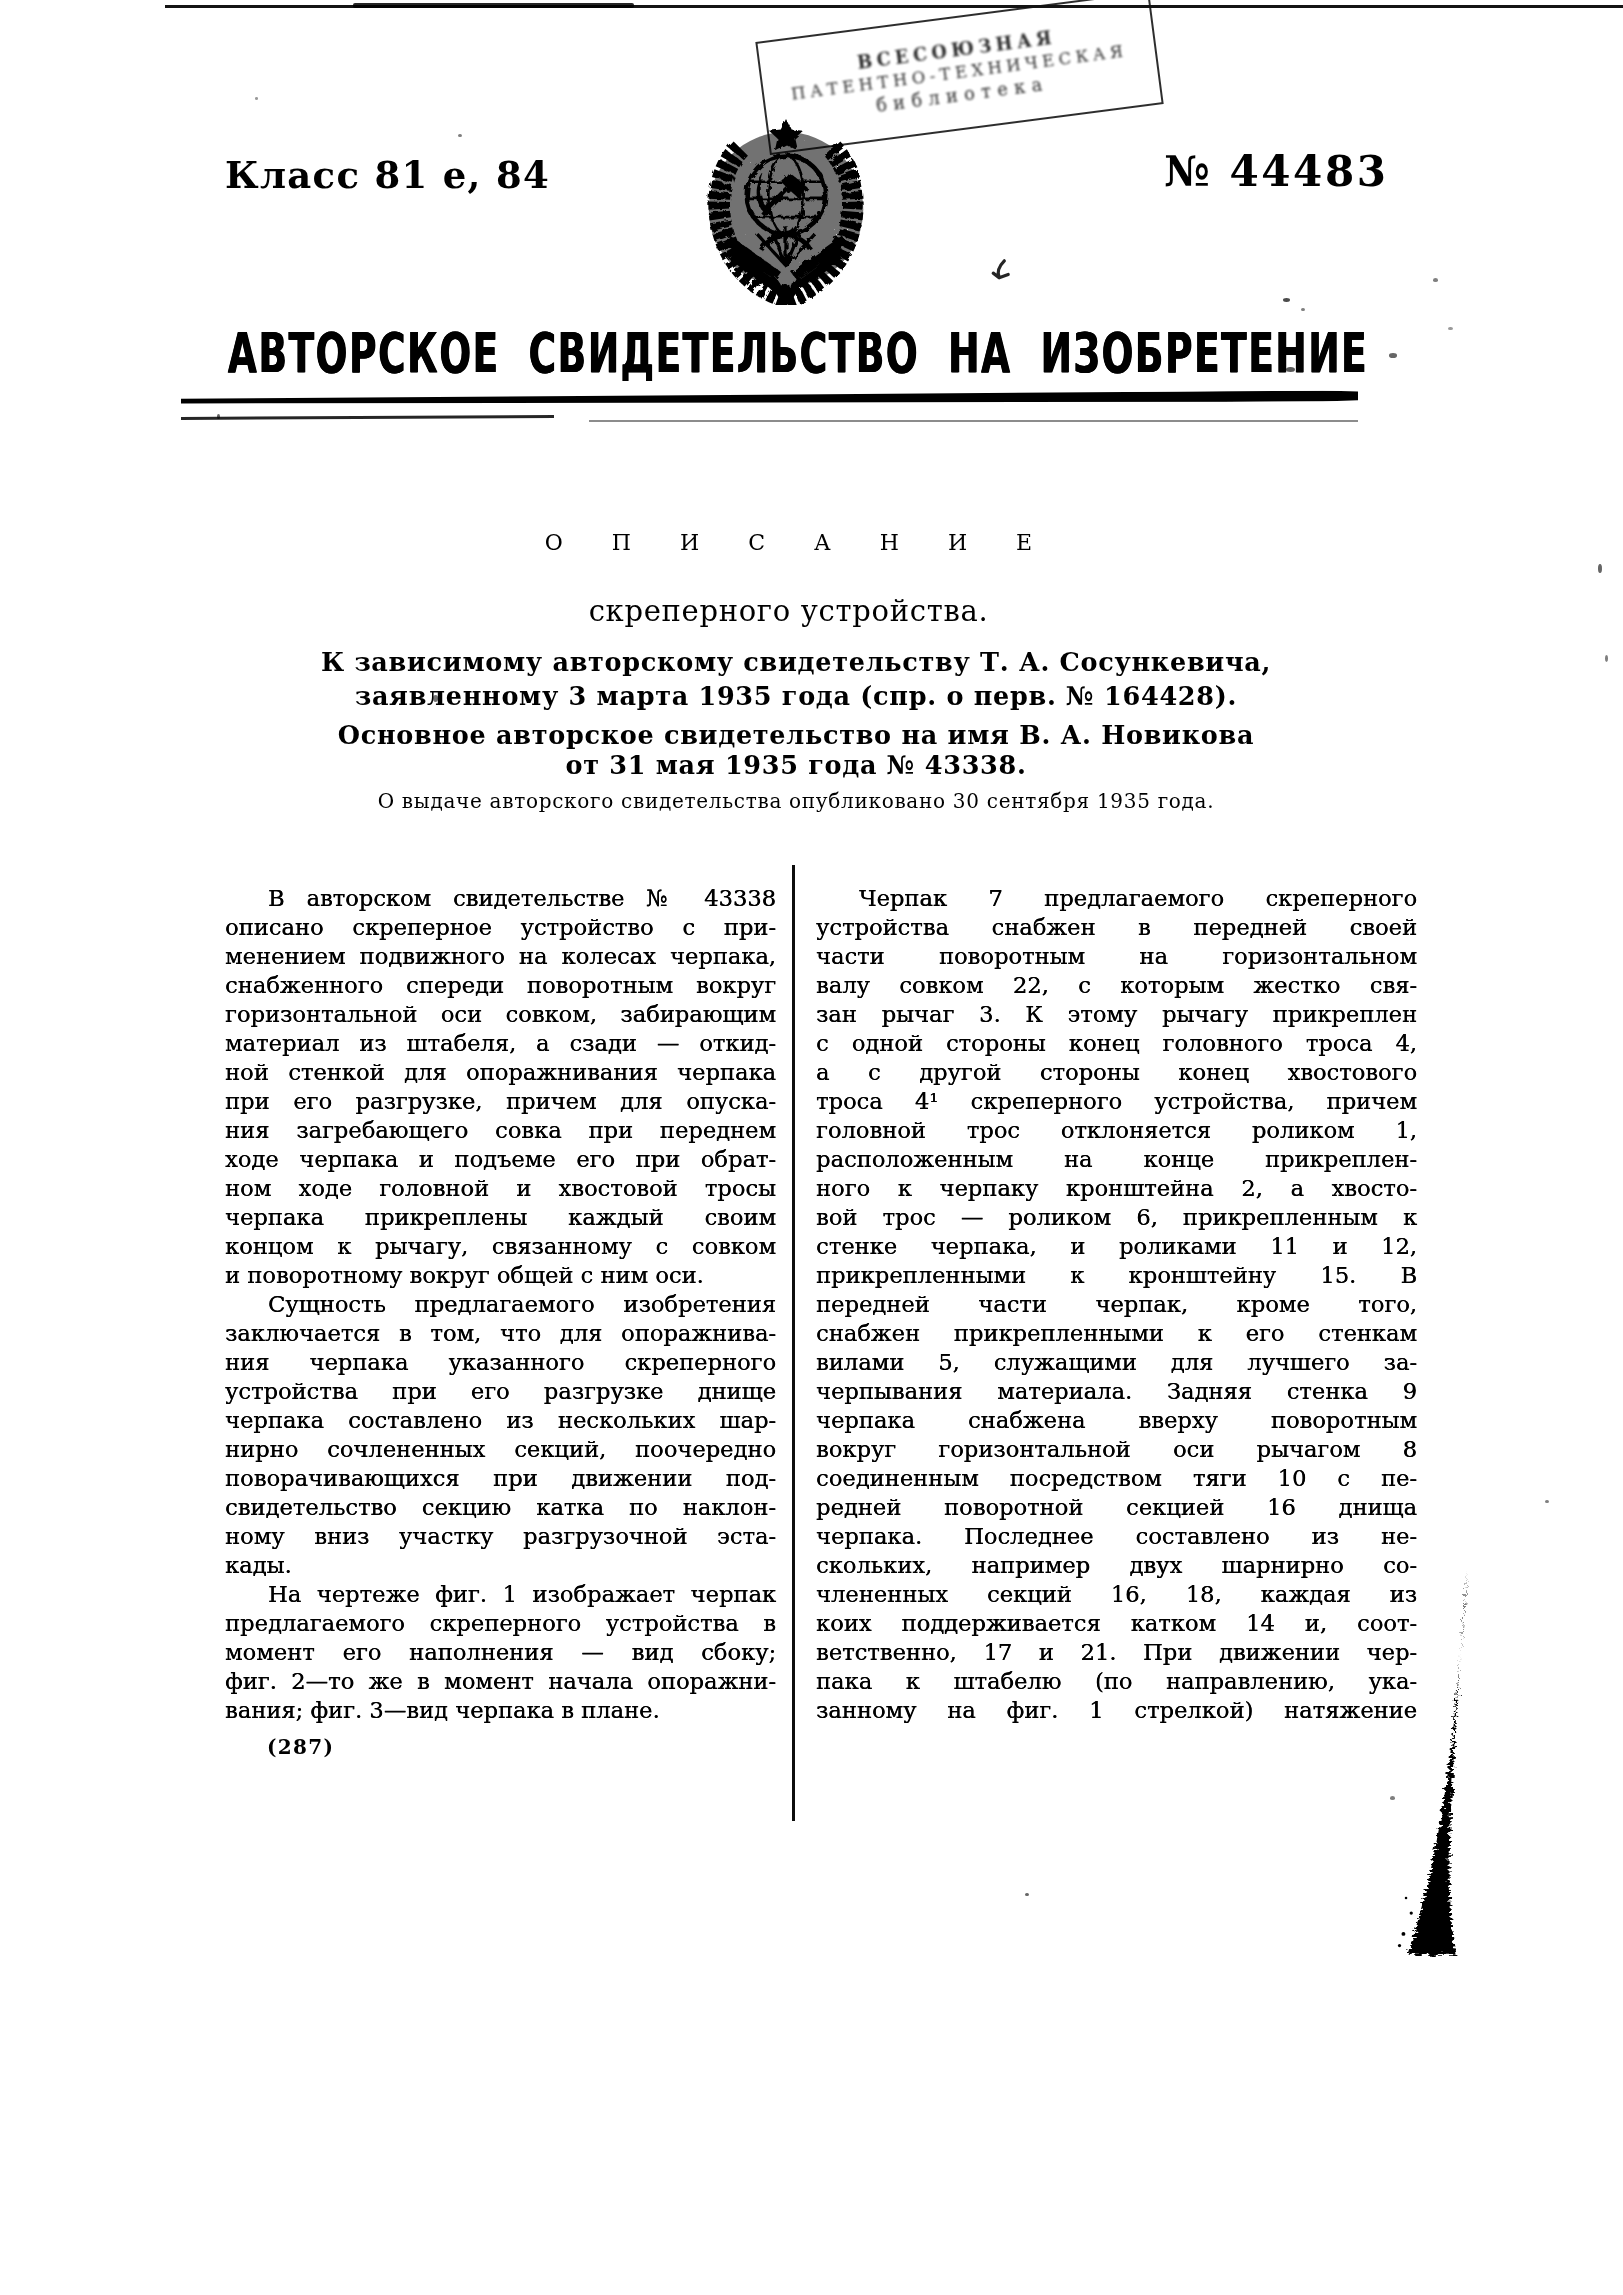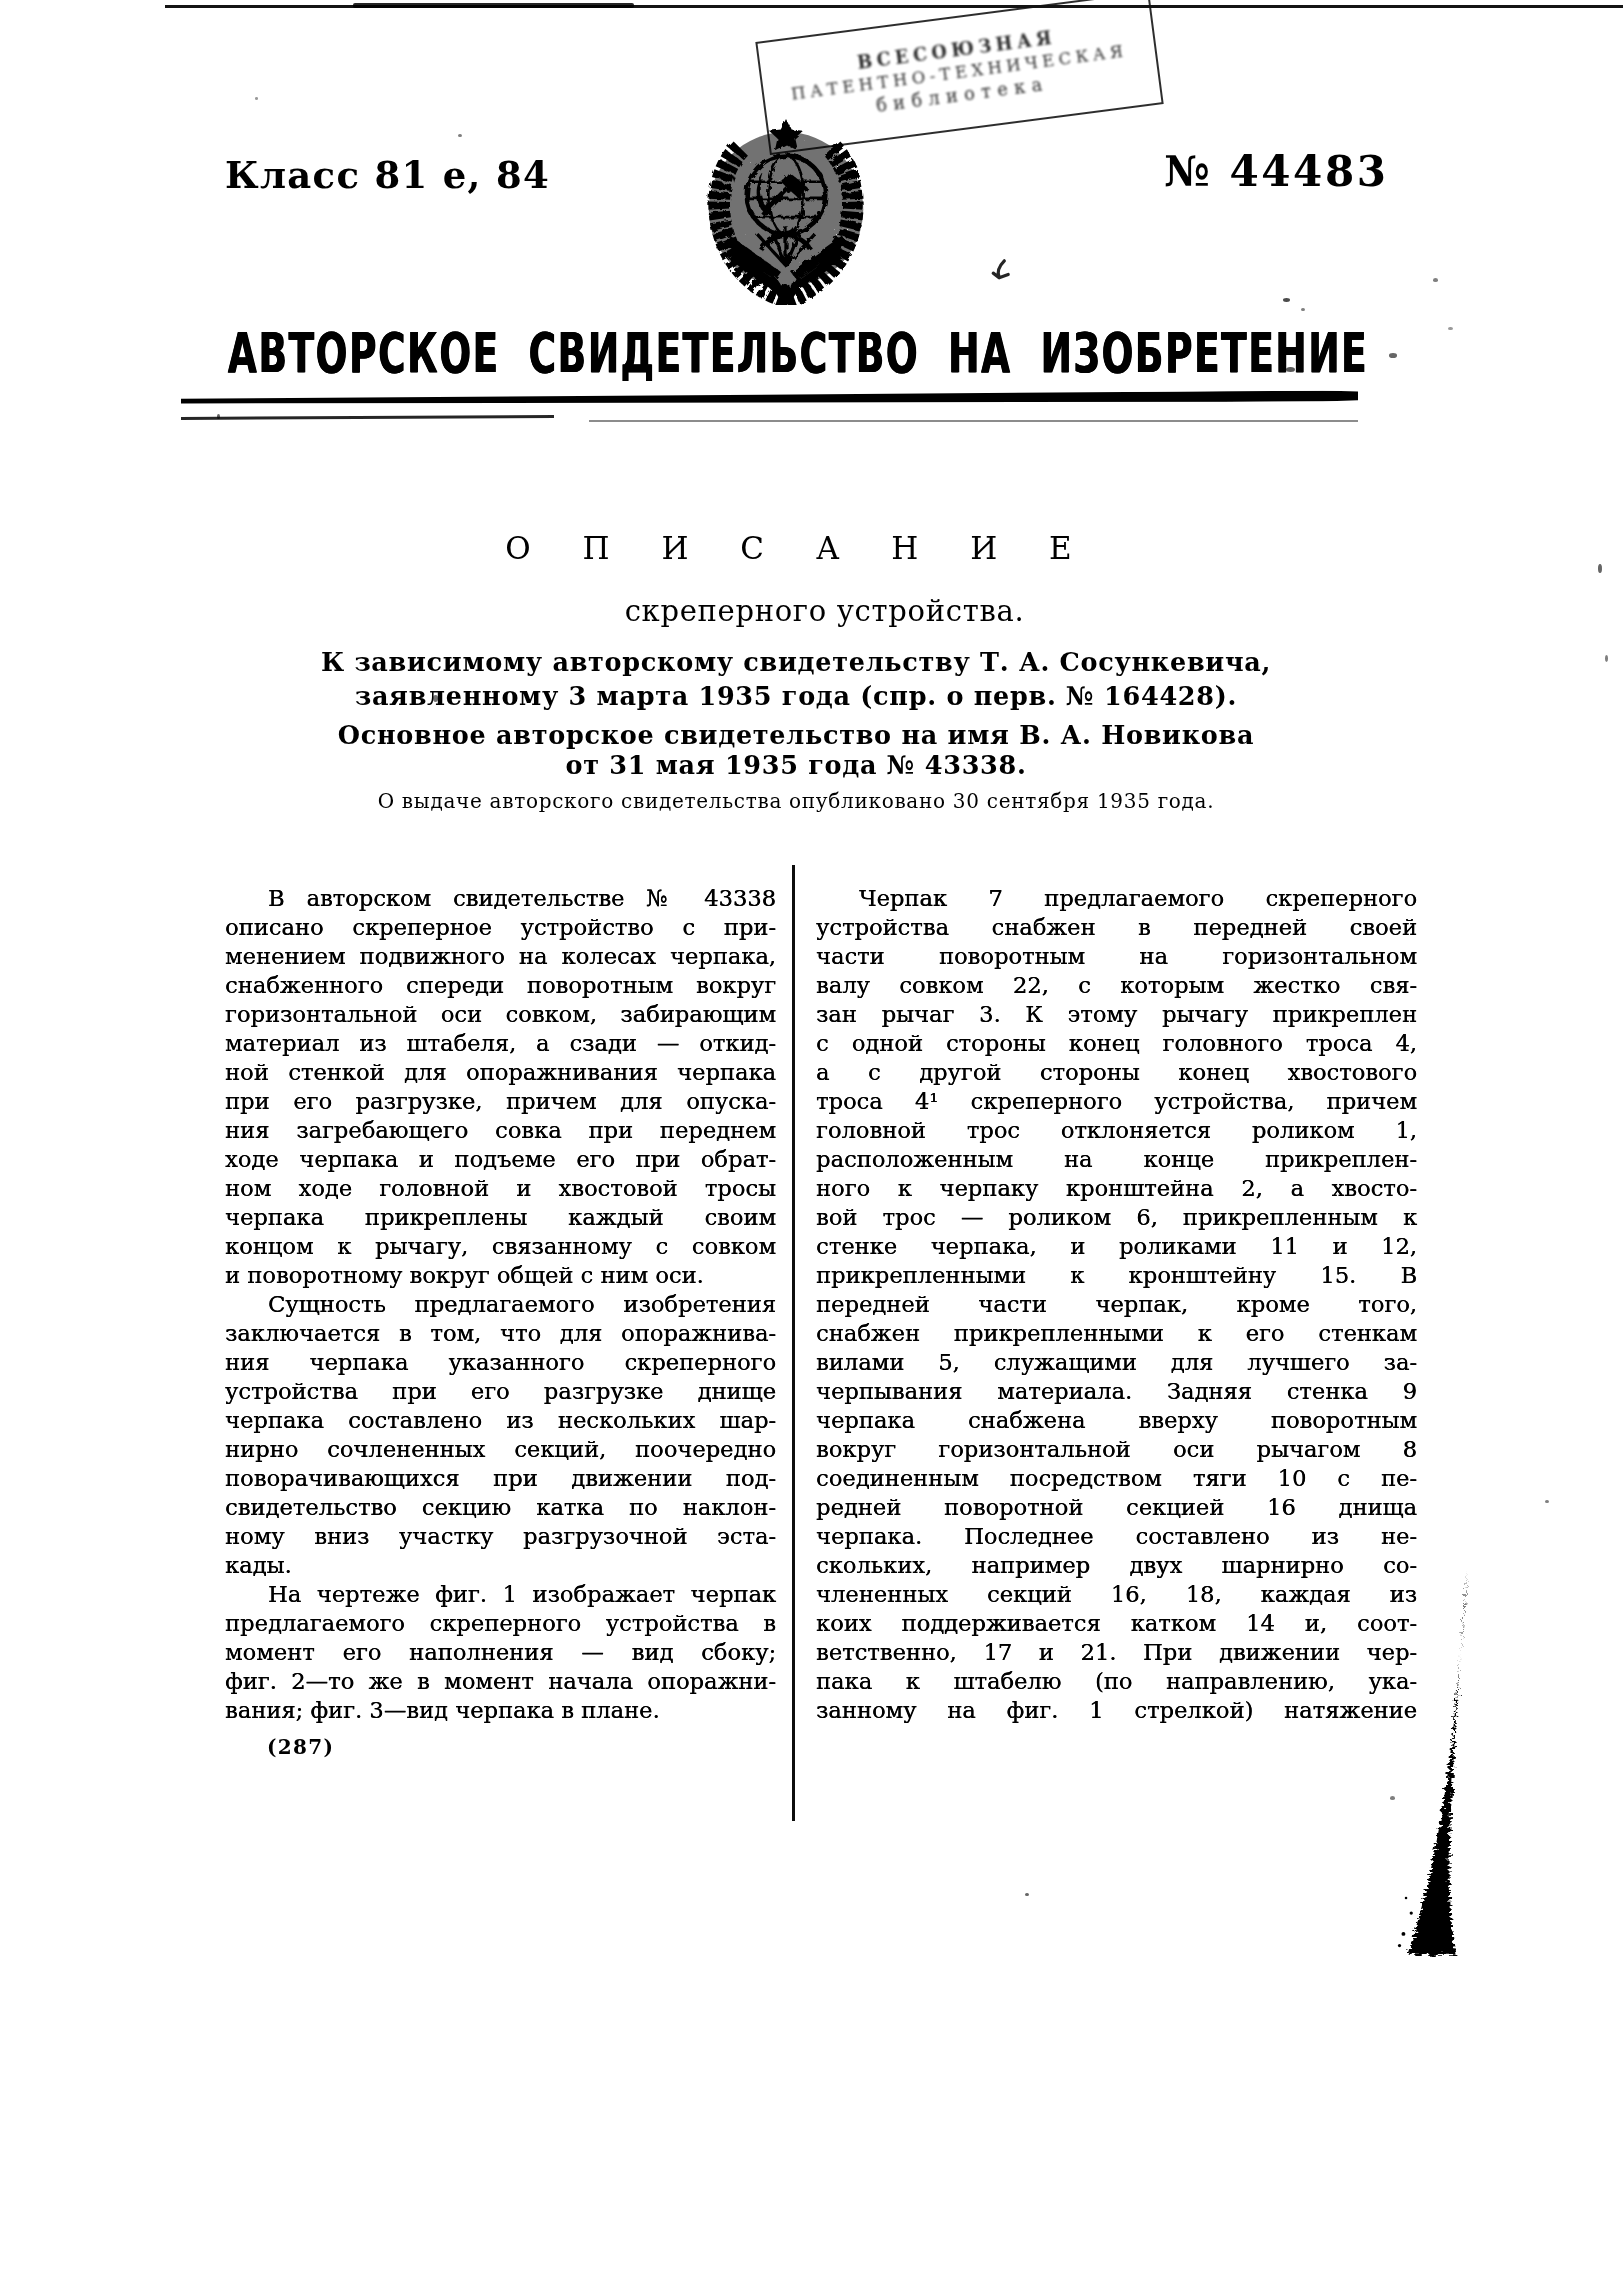--- a/index.html
+++ b/index.html
@@ -37,23 +37,23 @@
         text-shadow:0.7px 0 0 #000, -0.3px 0 0 #000;}
 
   .title-rule{left:181px;top:393px;width:1177px;height:11px;background:#000;
         transform:rotate(-0.25deg);
         clip-path:polygon(0 30%,97% 0,100% 10%,100% 90%,97% 100%,0 72%);}
   .title-rule-echo{left:181px;top:416px;width:373px;height:2.6px;background:#000;opacity:.85;
         transform:rotate(-0.3deg);}
   .title-rule-echo2{left:589px;top:420px;width:769px;height:2px;background:#000;opacity:.45;}
 
   .desc-heading{left:0;top:530px;width:1577px;text-align:center;
-        font-size:31px;letter-spacing:21px;text-indent:21px;}
+        font-size:22px;letter-spacing:21px;text-indent:21px;}
   .desc-subject{left:0;top:594px;width:1577px;text-align:center;
-        font-size:29px;letter-spacing:0.7px;padding-left:36px;}
+        font-size:29px;letter-spacing:0.7px;}
 
   .hline{left:0;width:1592px;text-align:center;font-weight:bold;letter-spacing:0.7px;}
   .hl0{top:647px;font-size:25.5px;}
   .hl1{top:681px;font-size:25.5px;}
   .hl2{top:720px;font-size:25.5px;}
   .hl3{top:750px;font-size:25.5px;}
   .pub-line{left:0;top:789px;width:1592px;text-align:center;font-size:20px;letter-spacing:0.7px;}
 
   .column{top:884px;font-size:22.6px;line-height:29px;text-shadow:0.3px 0 0 #000;}
   .col-left{left:225px;width:551px;}

